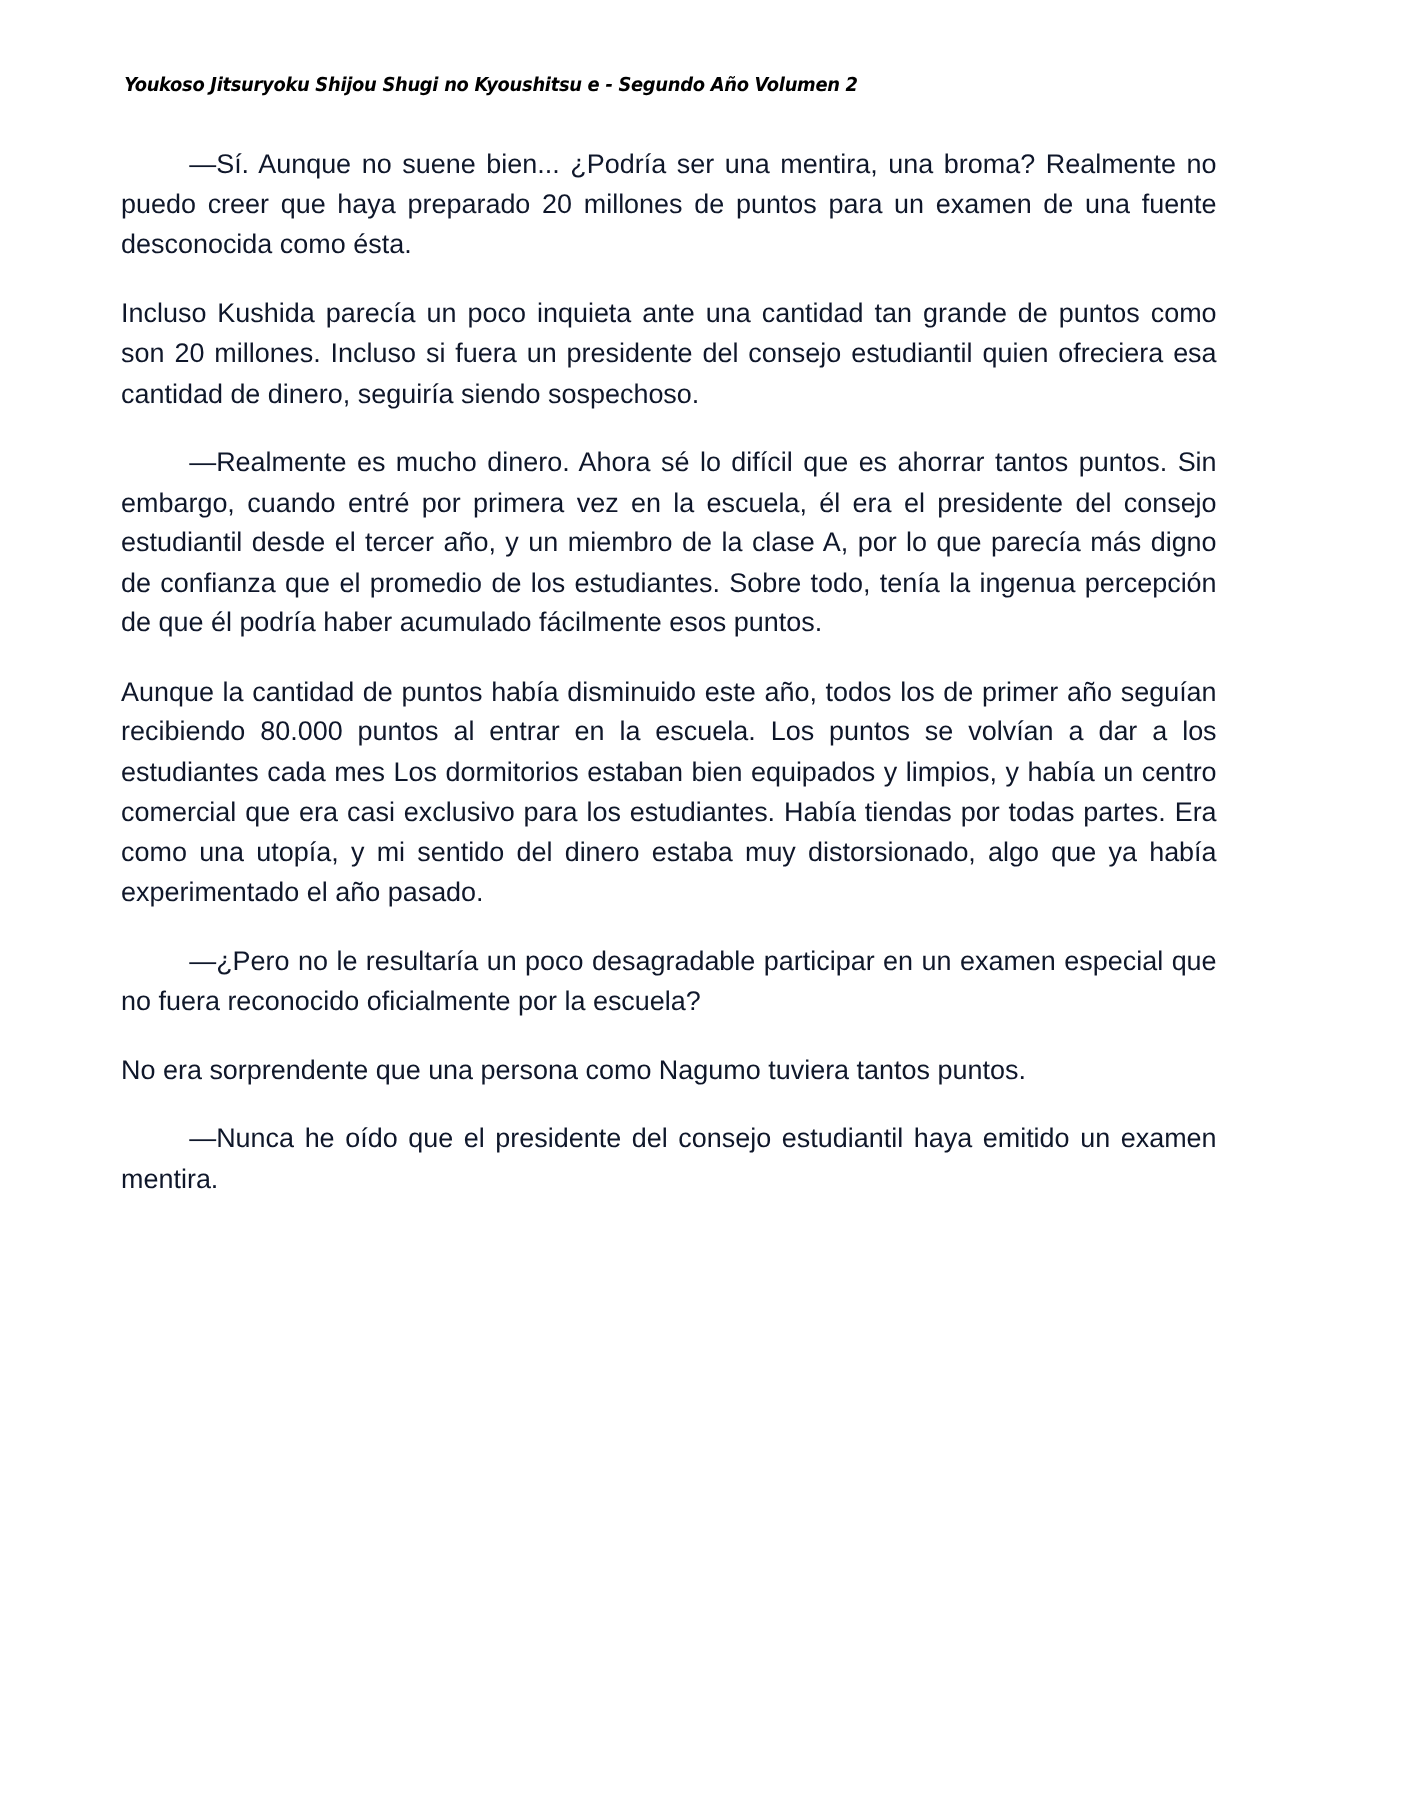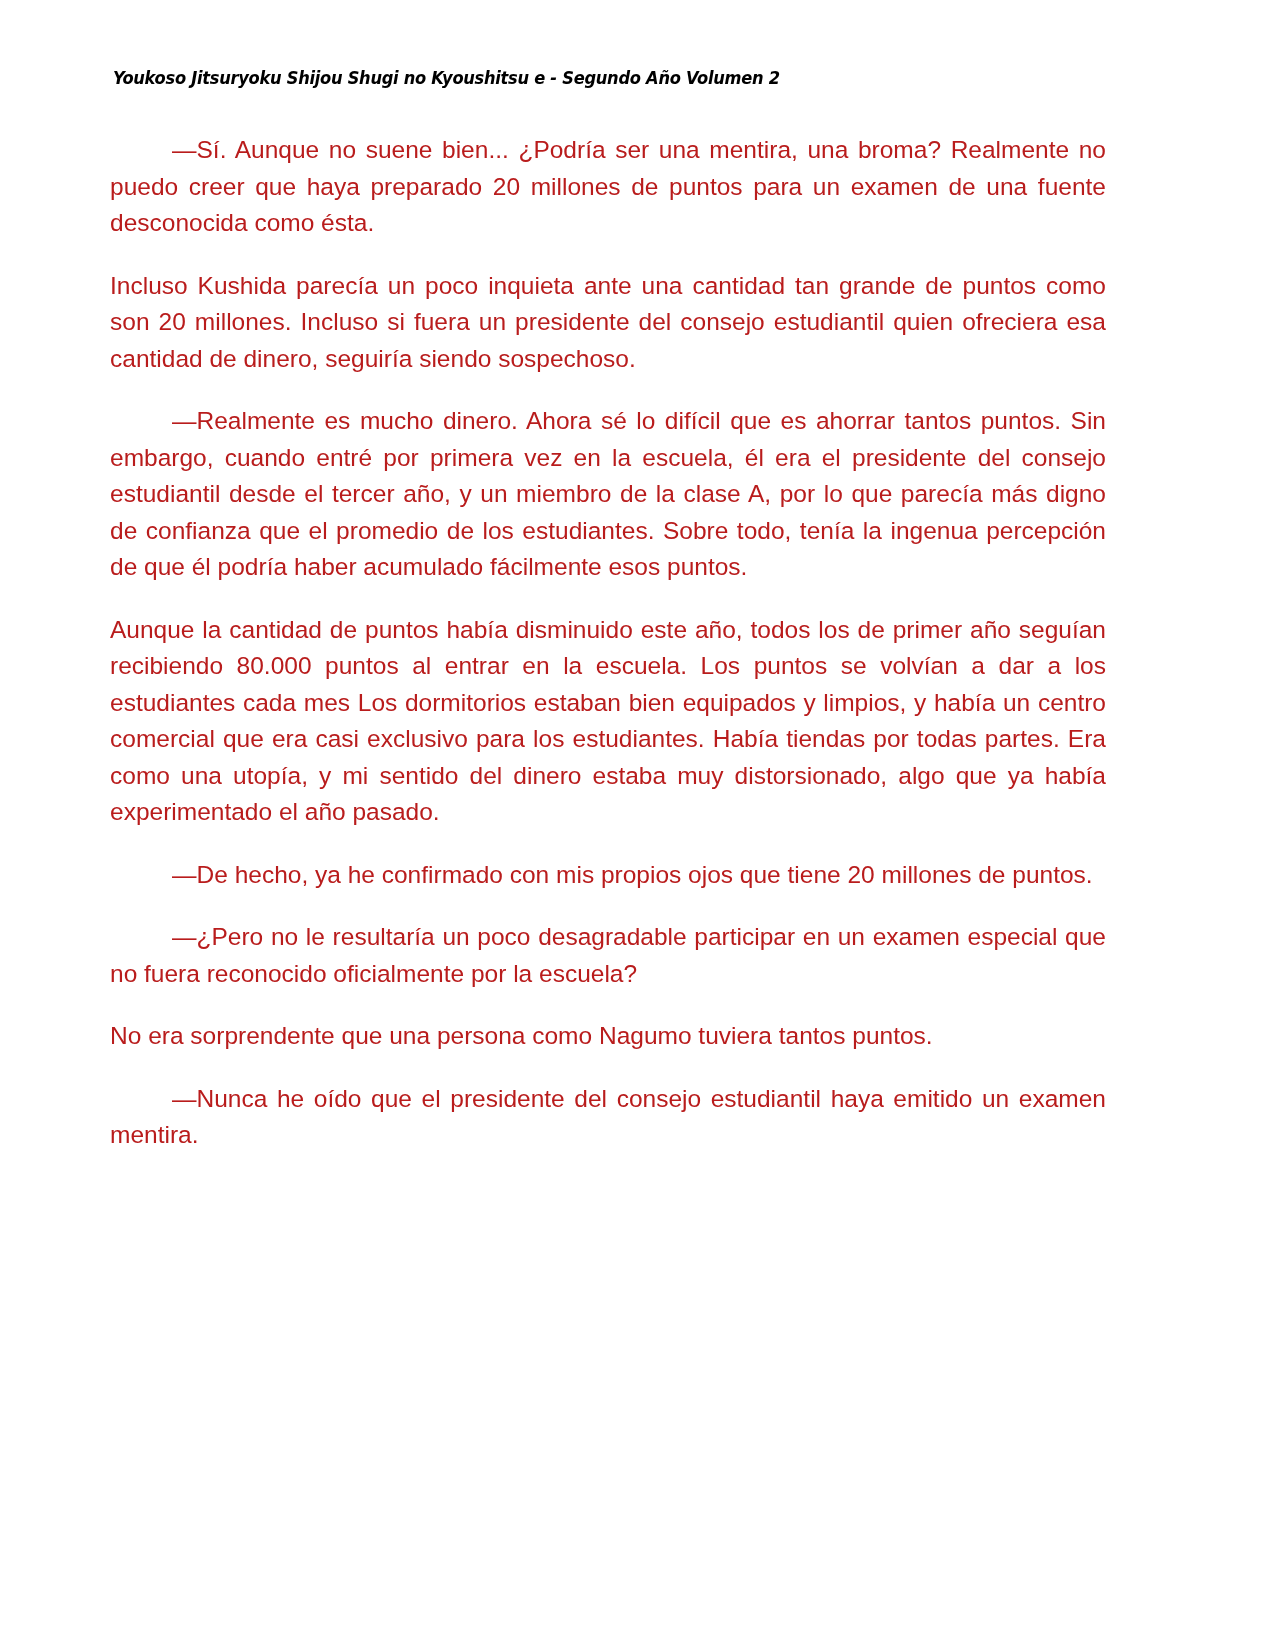--- a/index.html
+++ b/index.html
@@ -43,21 +43,21 @@
     position: absolute;
     left: 110px;
     top: 132px;
     width: 996px;
   }
   p.para {
     margin: 0 0 26px 0;
     font-family: "Liberation Sans", sans-serif;
     font-size: 24.5px;
     line-height: 36.5px;
-    color: #b91c1c;
+    color: #0f172a;
     text-align: justify;
     text-justify: inter-word;
     word-spacing: 0px;
     hyphens: none;
   }
   p.para.indent {
     text-indent: 62px;
   }
   p.para.last {
     margin-bottom: 0;
@@ -111,21 +111,20 @@
 
   <div class="header">
     <div class="header-title">Youkoso Jitsuryoku Shijou Shugi no Kyoushitsu e - Segundo Año Volumen 2</div>
   </div>
 
   <div class="content">
     <p class="para indent">—Sí. Aunque no suene bien... ¿Podría ser una mentira, una broma? Realmente no puedo creer que haya preparado 20 millones de puntos para un examen de una fuente desconocida como ésta.</p>
     <p class="para">Incluso Kushida parecía un poco inquieta ante una cantidad tan grande de puntos como son 20 millones. Incluso si fuera un presidente del consejo estudiantil quien ofreciera esa cantidad de dinero, seguiría siendo sospechoso.</p>
     <p class="para indent">—Realmente es mucho dinero. Ahora sé lo difícil que es ahorrar tantos puntos. Sin embargo, cuando entré por primera vez en la escuela, él era el presidente del consejo estudiantil desde el tercer año, y un miembro de la clase A, por lo que parecía más digno de confianza que el promedio de los estudiantes. Sobre todo, tenía la ingenua percepción de que él podría haber acumulado fácilmente esos puntos.</p>
     <p class="para">Aunque la cantidad de puntos había disminuido este año, todos los de primer año seguían recibiendo 80.000 puntos al entrar en la escuela. Los puntos se volvían a dar a los estudiantes cada mes Los dormitorios estaban bien equipados y limpios, y había un centro comercial que era casi exclusivo para los estudiantes. Había tiendas por todas partes. Era como una utopía, y mi sentido del dinero estaba muy distorsionado, algo que ya había experimentado el año pasado.</p>
-    <p class="para indent">—De hecho, ya he confirmado con mis propios ojos que tiene 20 millones de puntos.</p>
     <p class="para indent">—¿Pero no le resultaría un poco desagradable participar en un examen especial que no fuera reconocido oficialmente por la escuela?</p>
     <p class="para">No era sorprendente que una persona como Nagumo tuviera tantos puntos.</p>
     <p class="para indent last">—Nunca he oído que el presidente del consejo estudiantil haya emitido un examen mentira.</p>
   </div>
 
   <div class="footer">
     <div class="footer-rule-thick"></div>
     <div class="footer-rule-gap"></div>
     <div class="footer-rule-thin"></div>
     <div class="footer-row">

